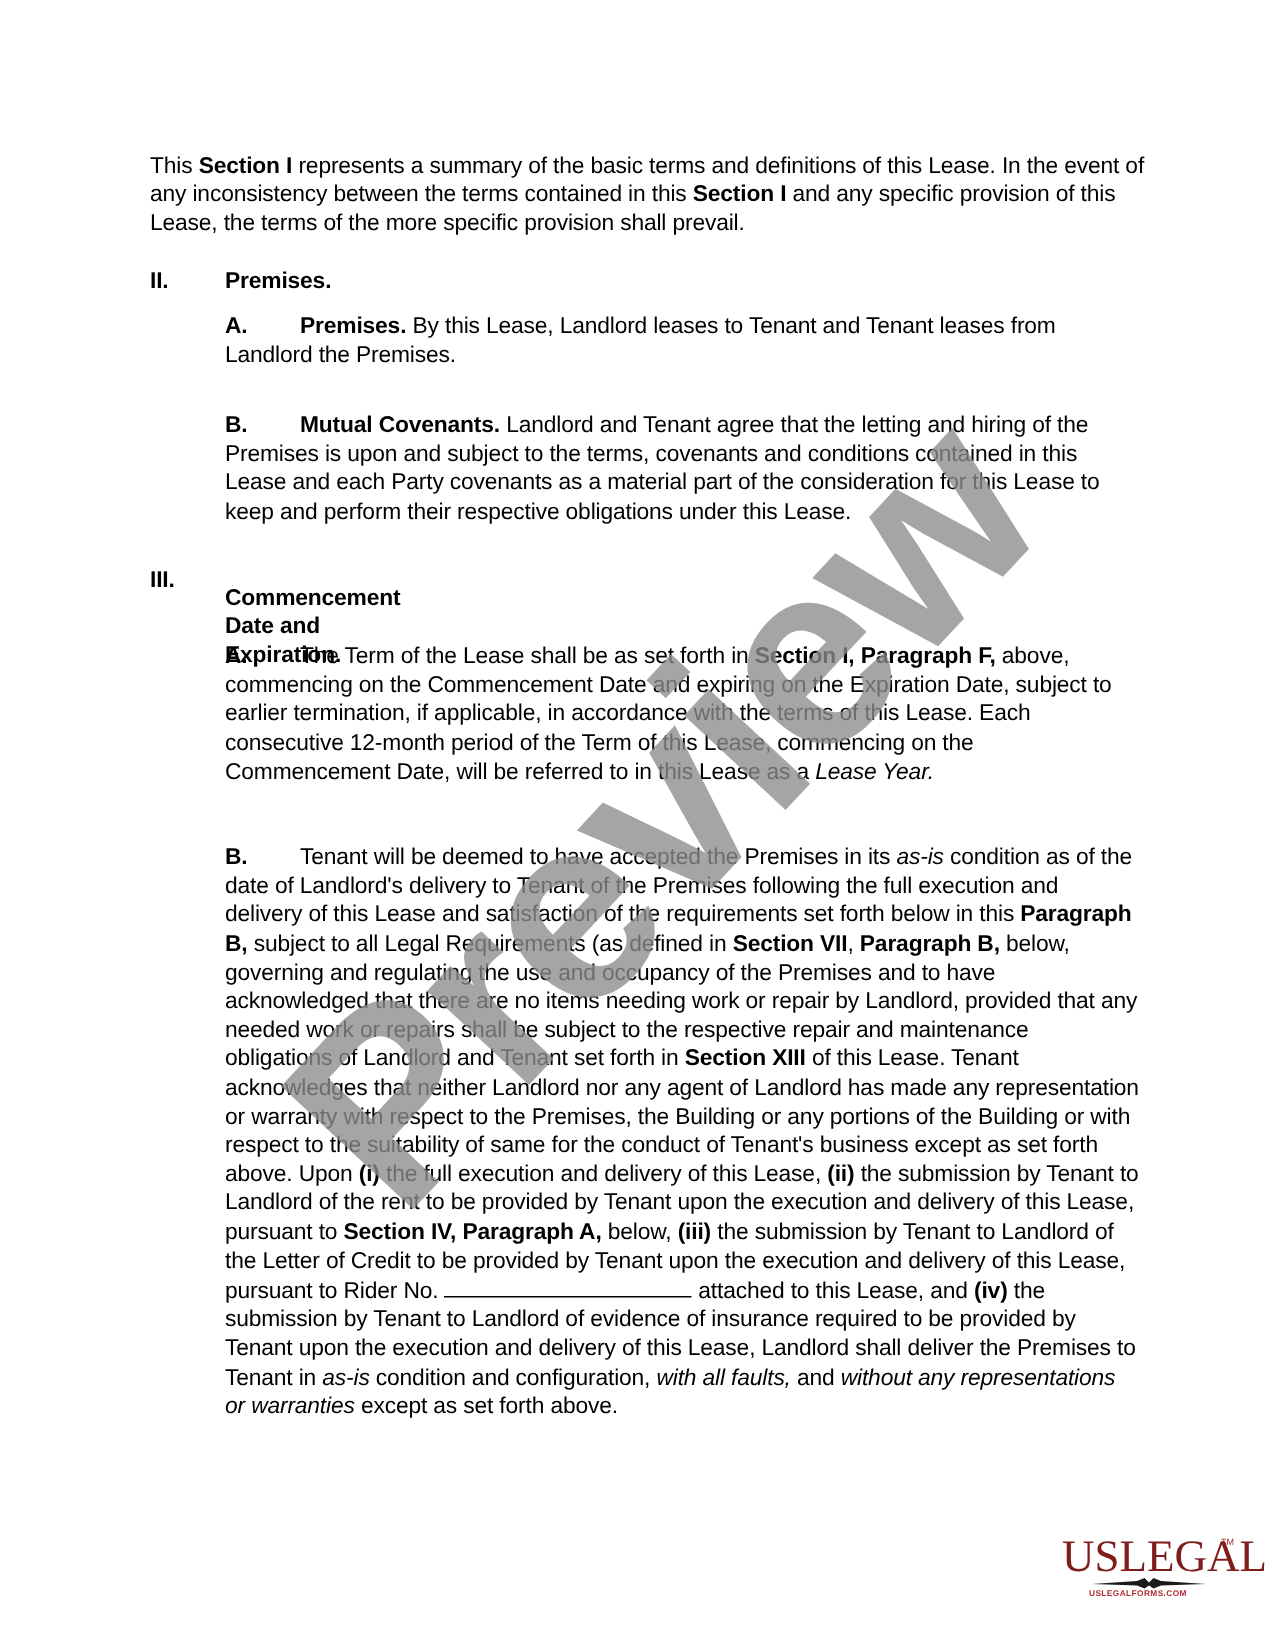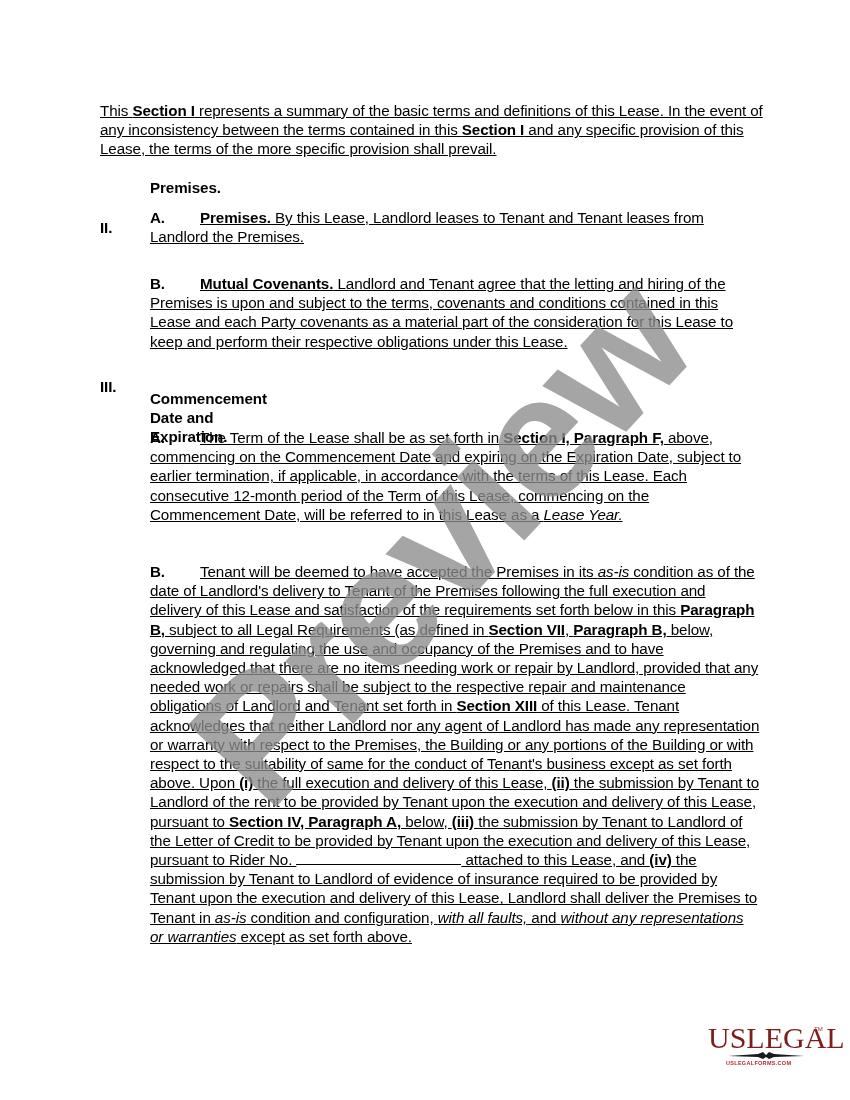--- a/index.html
+++ b/index.html
@@ -1,20 +1,20 @@
 <!DOCTYPE html>
 <html><head>
 <meta charset="utf-8">
 <style>
   html, body { margin: 0; padding: 0; background: #ffffff; }
   body { width: 850px; height: 1100px; position: relative; overflow: hidden;
          font-family: "Liberation Sans", sans-serif; color: #000; }
   .page { position: absolute; left: 0; top: 0; width: 850px; height: 1100px; background: #fff; }
   .text { position: absolute; font-size: 15.2px; line-height: 19.2px; letter-spacing: -0.1px; z-index: 1; }
-  .p { position: absolute; margin: 0; text-decoration: underline; }
+  .p { position: absolute; margin: 0; }
   .intro { left: 100px; top: 101px; width: 665px; }
   .num { position: absolute; left: 100px; font-weight: bold; }
   .htext { position: absolute; left: 150px; font-weight: bold; }
   .sub { left: 150px; width: 610px; }
   .lbl { font-weight: bold; display: inline-block; width: 50px; }
   b { font-weight: bold; }
   i { font-style: italic; }
   .blank { display: inline-block; width: 165px; border-bottom: 1px solid #000; height: 14px; vertical-align: baseline; }
   .watermark { position: absolute; left: 80px; top: 455px; width: 720px; text-align: center;
                font-family: "Liberation Sans", sans-serif; font-weight: bold; font-size: 175px;
@@ -31,21 +31,21 @@
 </head>
 <body>
 
 <div class="page">
 
   <div class="text">
 
     <p class="p intro"><span>This </span><b>Section I</b><span> represents a summary of the basic terms and definitions of this Lease. In the event of any inconsistency between the terms contained in this </span><b>Section I</b><span> and any specific provision of this Lease, the terms of the more specific provision shall prevail.</span></p>
 
     <div>
-      <span class="num" style="top:178px;margin-top:40px;">II.</span>
+      <span class="num" style="top:178px;">II.</span>
       <span class="htext" style="top:178px;">Premises.</span>
     </div>
 
     <p class="p sub" style="top:208px;"><span class="lbl">A.</span><b>Premises.</b><span> By this Lease, Landlord leases to Tenant and Tenant leases from Landlord the Premises.</span></p>
 
     <p class="p sub" style="top:274px;"><span class="lbl">B.</span><b>Mutual Covenants.</b><span> Landlord and Tenant agree that the letting and hiring of the Premises is upon and subject to the terms, covenants and conditions contained in this Lease and each Party covenants as a material part of the consideration for this Lease to keep and perform their respective obligations under this Lease.</span></p>
 
     <div>
       <span class="num" style="top:377px;">III.</span>
       <span class="htext" style="top:389px;">Commencement Date and Expiration.</span>

